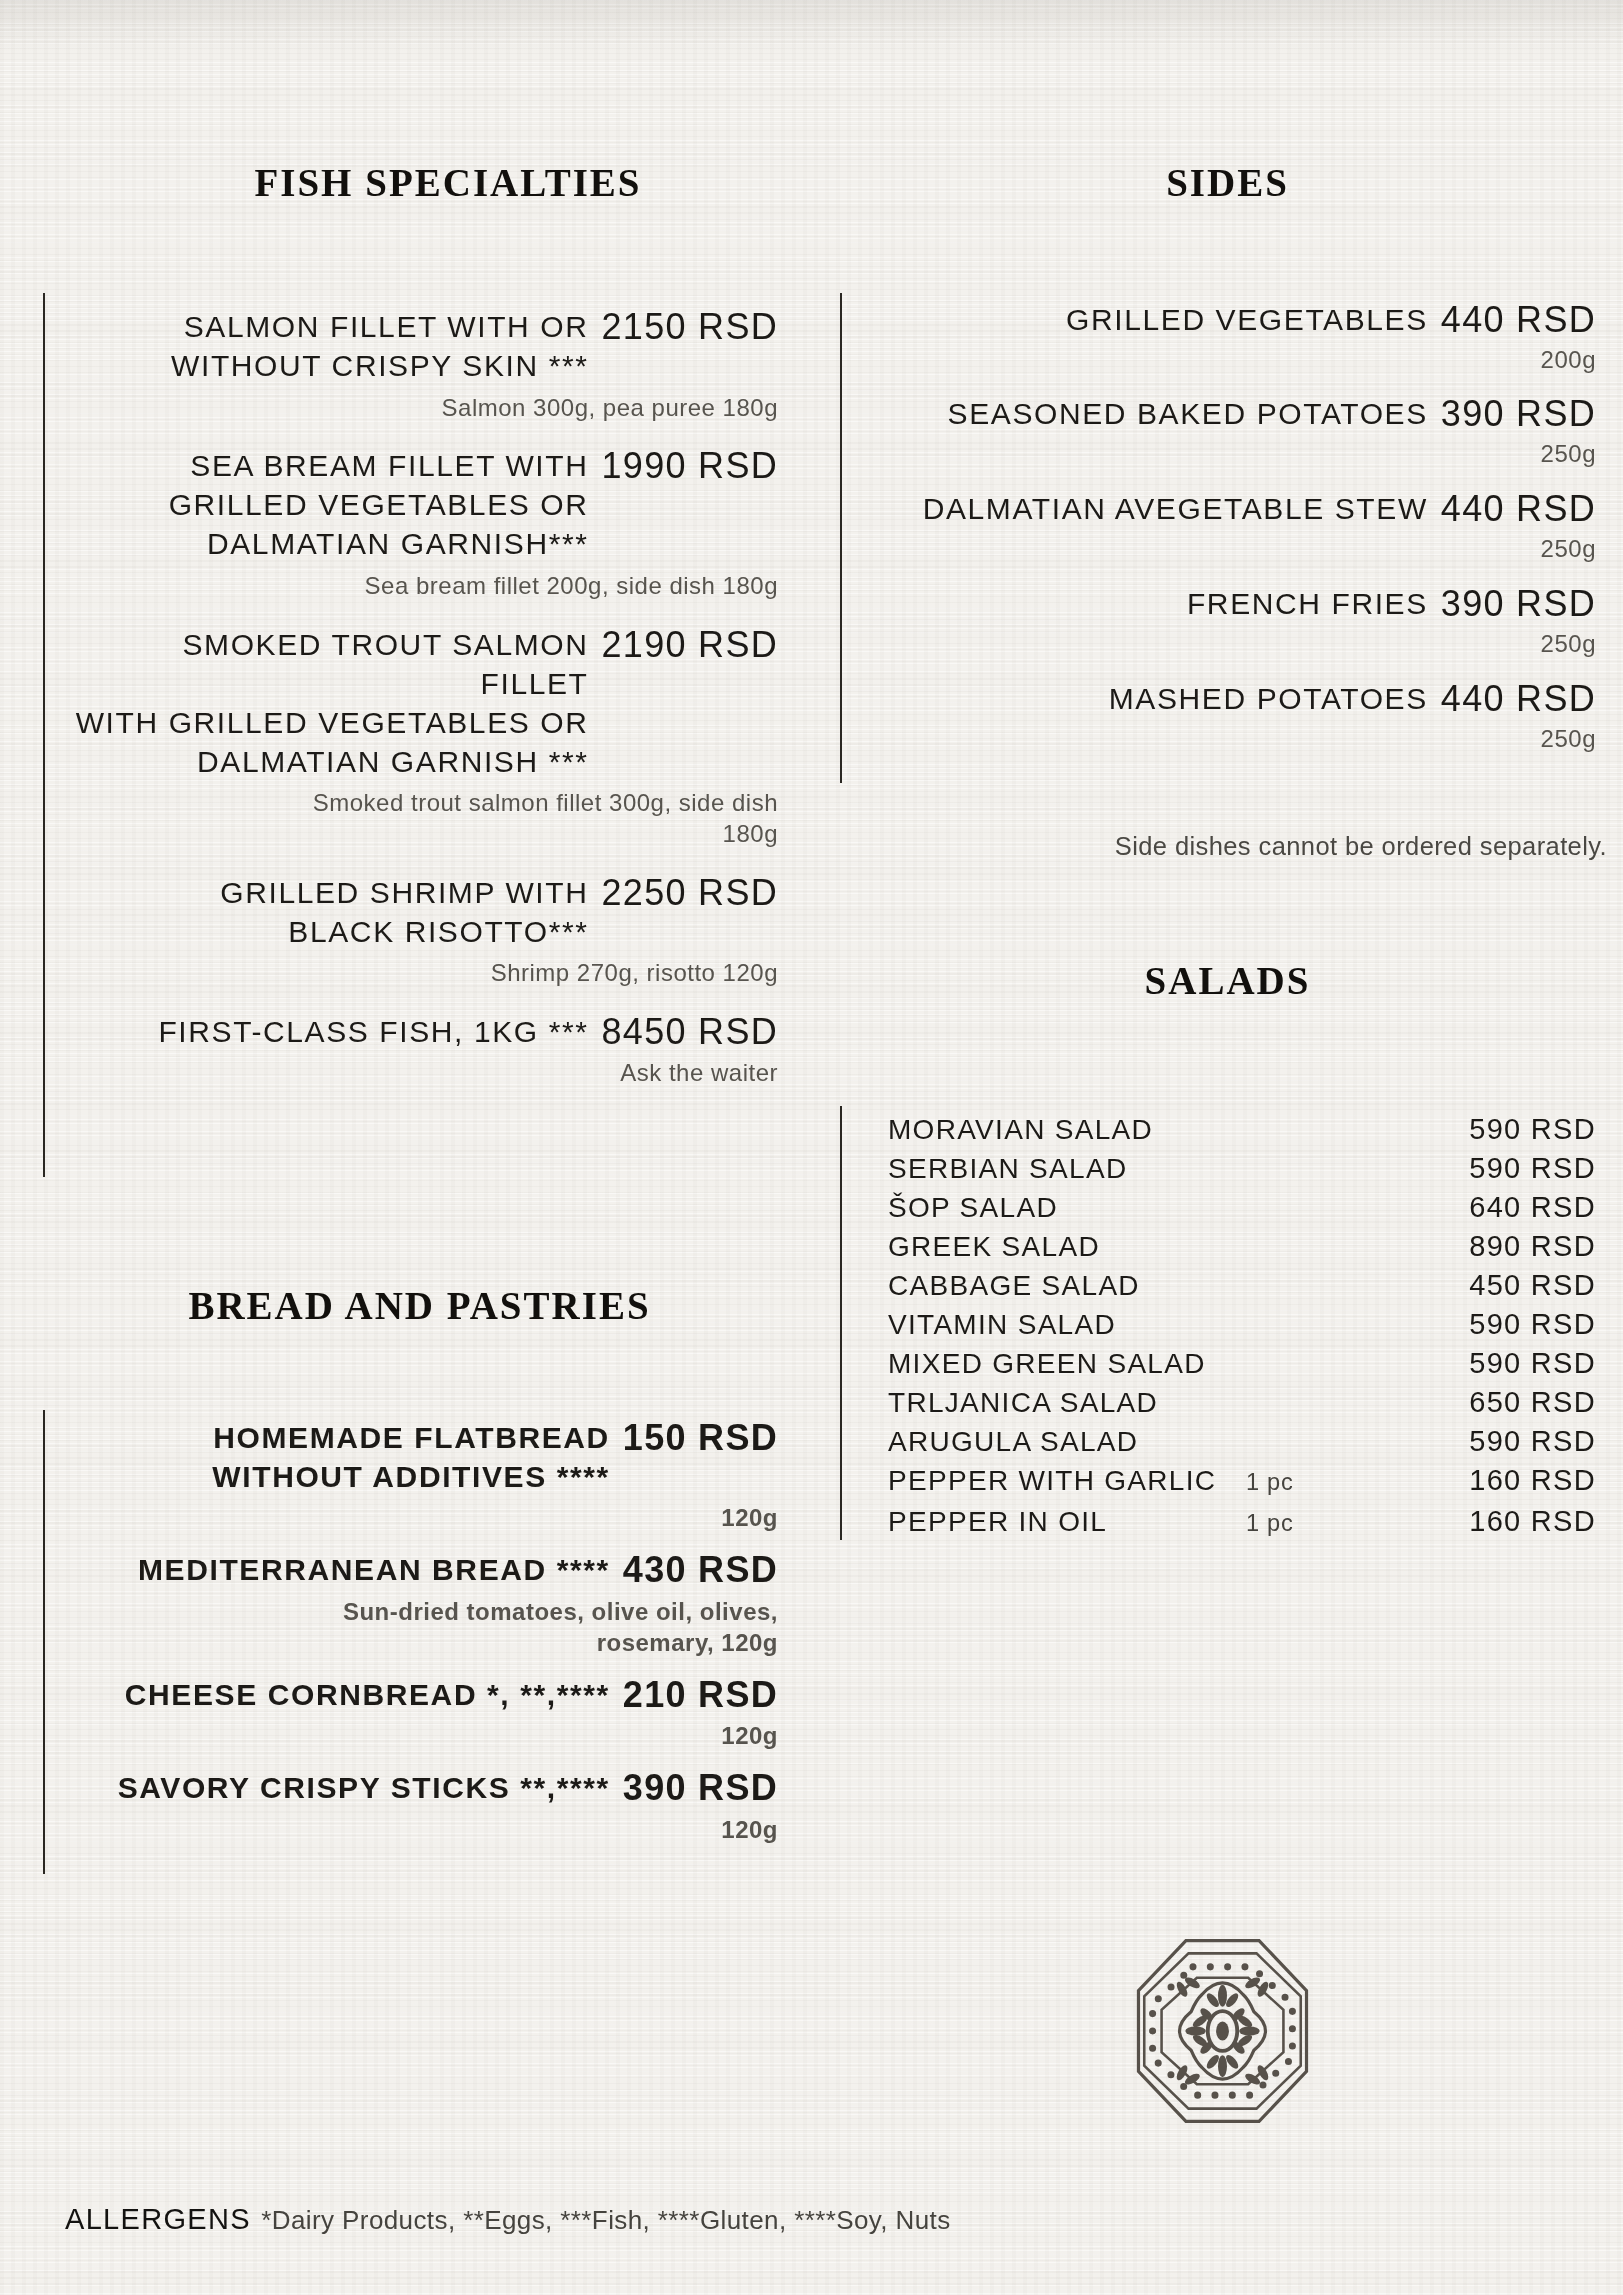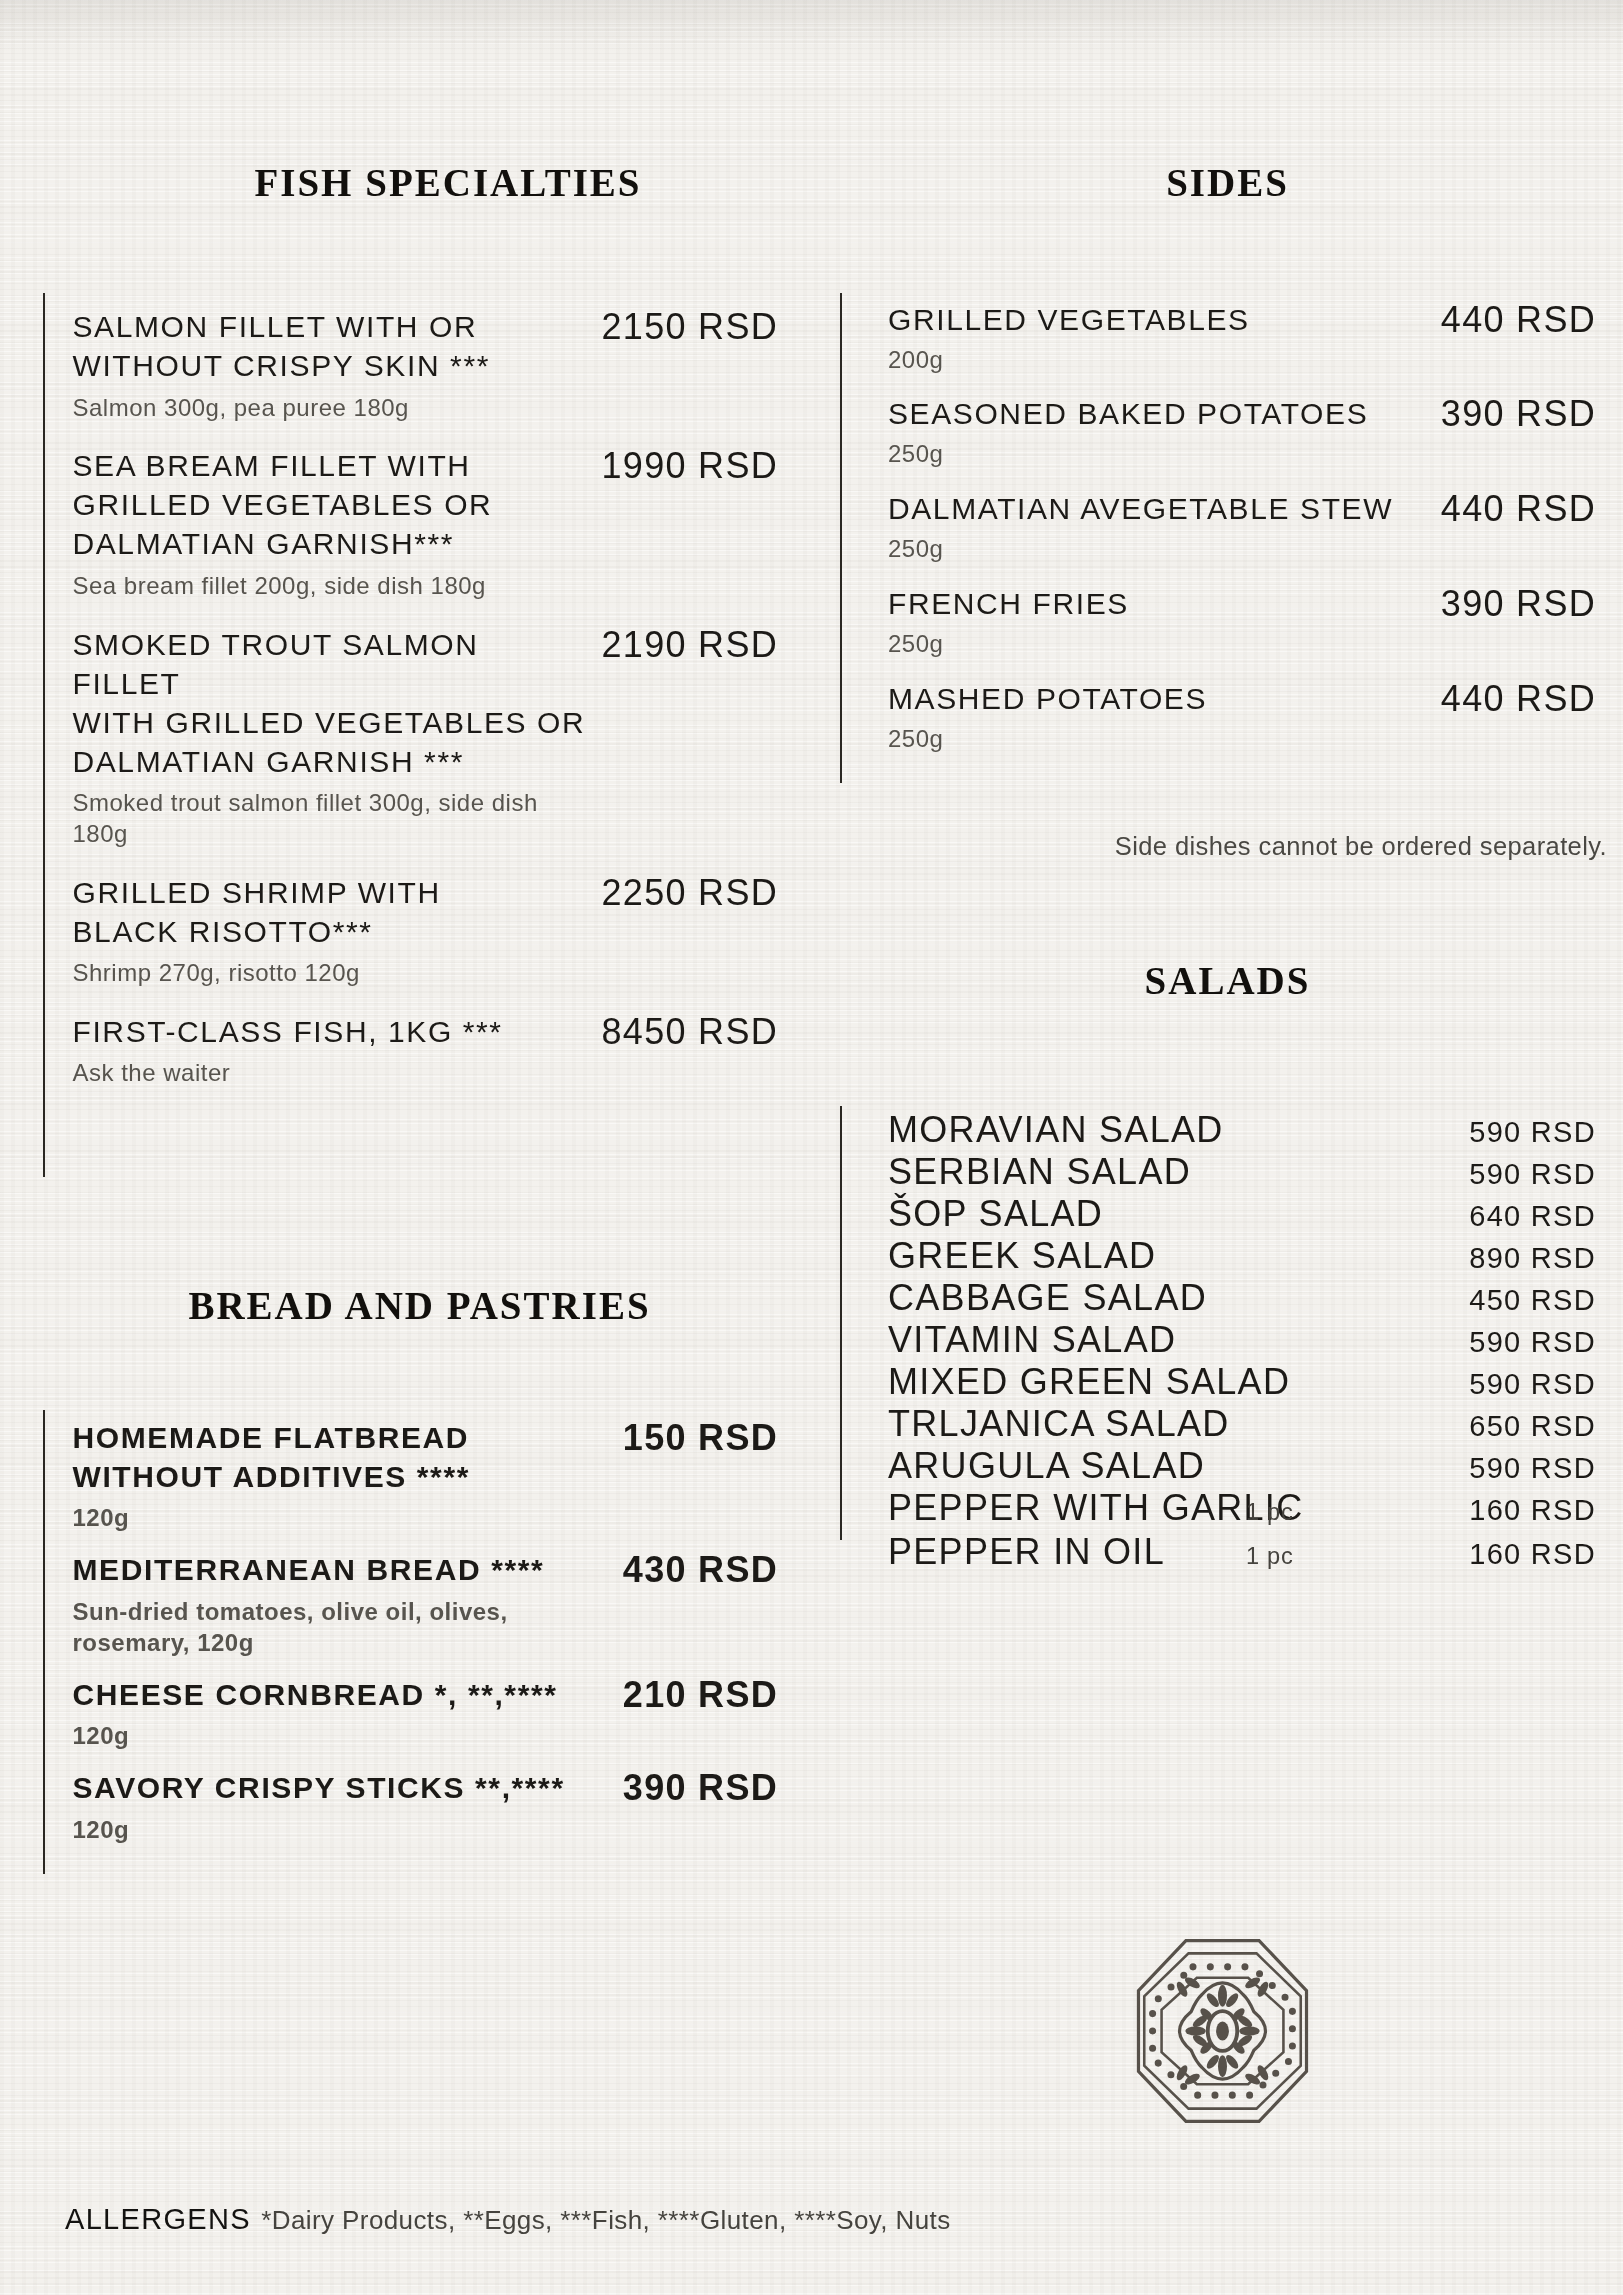--- a/index.html
+++ b/index.html
@@ -30,40 +30,40 @@
 
   .items{
     position:absolute;box-sizing:border-box;
     border-left:2.6px solid #2a2722;
   }
   .fish-items {left:43px;  top:293px;  width:735px; height:884px; padding:14.4px 0 0 27.5px;}
   .bread-items{left:43px;  top:1410px; width:735px; height:464px;  padding:7.9px 0 0 27.5px;font-weight:bold;}
   .sides-items{left:840px;top:293px;  width:756px; height:490px;  padding:6.5px 0 0 46px;}
   .salad-items{left:840px;top:1106px; width:756px; height:434px;  padding:3.9px 0 0 46px;}
 
-  .menu-item{margin-bottom:23.6px;}
+  .menu-item{margin-bottom:23.6px;text-align:right;}
   .bread-items .menu-item{margin-bottom:17px;}
   .sides-items .menu-item{margin-bottom:19.6px;}
   .item-row{display:flex;align-items:flex-start;}
   .item-name{
     flex:1;font-size:30px;line-height:39px;letter-spacing:1.6px;
     color:#1c1a17;white-space:pre-line;
   }
   .item-price{
     font-size:36px;line-height:39px;letter-spacing:1.3px;
     white-space:nowrap;padding-left:13px;color:#1c1a17;
   }
   .item-desc{
     font-size:24px;line-height:31px;letter-spacing:0.5px;
     color:#57544e;margin-top:6.5px;white-space:pre-line;
   }
   .sides-items .item-desc{margin-top:5.2px;}
 
   .salad-row{display:flex;align-items:baseline;line-height:39px;}
-  .salad-name{width:358px;font-size:36px;letter-spacing:1.3px;color:#1c1a17;white-space:nowrap;}
+  .salad-name{width:358px;font-size:28px;letter-spacing:1.3px;color:#1c1a17;white-space:nowrap;}
   .salad-qty{width:98px;font-size:23.6px;letter-spacing:0.7px;color:#45433e;}
   .salad-price{flex:1;text-align:right;font-size:29px;letter-spacing:1.3px;white-space:nowrap;color:#1c1a17;}
 
   .sides-note{
     position:absolute;left:840px;top:832px;width:767px;
     text-align:right;font-size:25.5px;letter-spacing:0.4px;color:#4a4843;
   }
 
   .allergens{
     position:absolute;left:65px;top:2203px;width:1439px;

